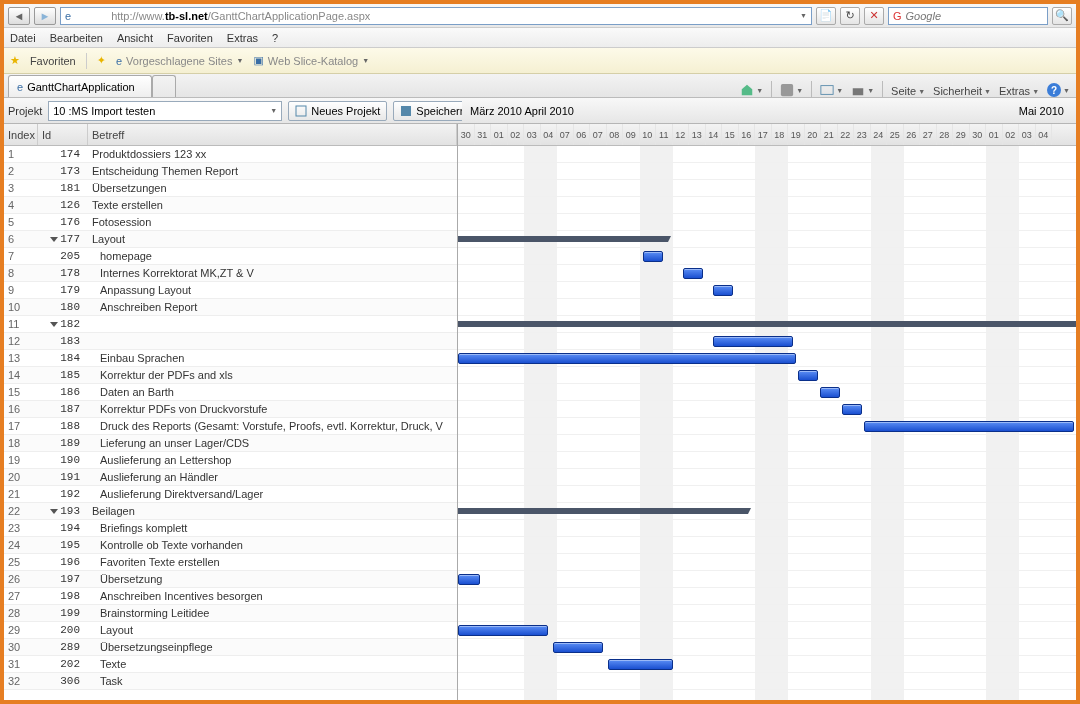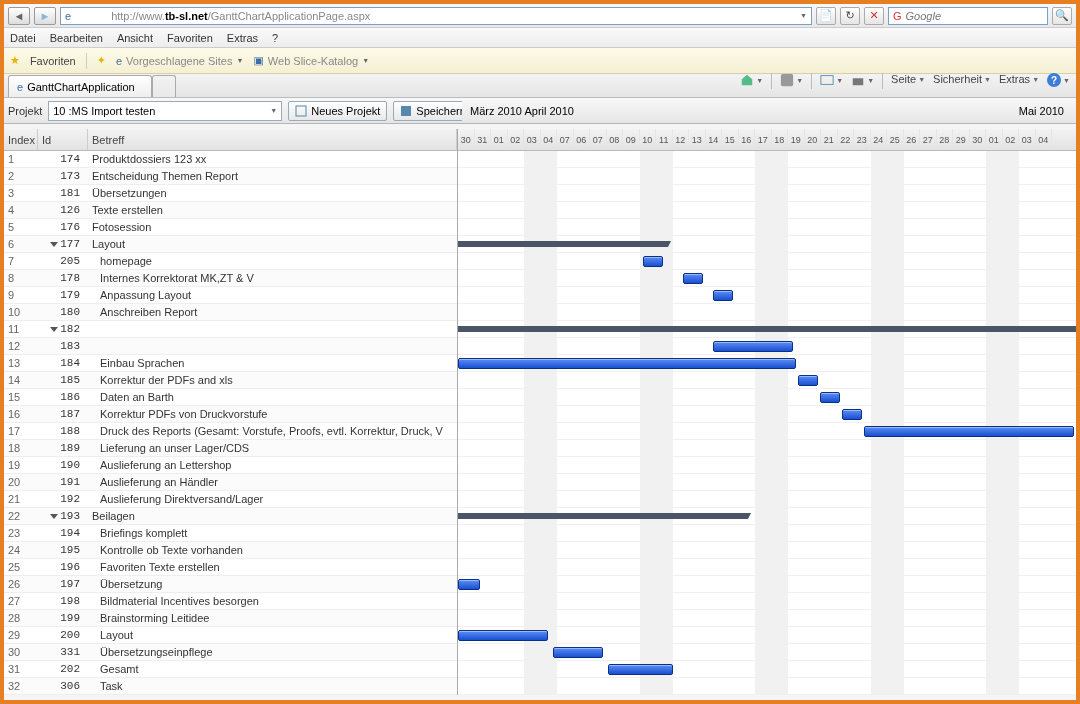--- a/index.html
+++ b/index.html
@@ -22,34 +22,34 @@
 .fav-bar .star { color:#e9b500; }
 .fav-bar .sep { width:1px; height:16px; background:#ccc; }
 .fav-bar .link { color:#888; display:flex;align-items:center;gap:4px; }
 .drop { font-size:7px; color:#666; }
 
 .tab-row { height:24px; background:linear-gradient(#f3f3f3,#e5e5e5); border-bottom:1px solid #bbb; display:flex; align-items:flex-end; }
 .tabs { display:flex; align-items:flex-end; padding-left:4px; }
 .tab { height:22px; min-width:144px; background:linear-gradient(#fff,#eee); border:1px solid #aaa; border-bottom:none; border-radius:3px 3px 0 0; display:flex;align-items:center; padding:0 8px; gap:4px; }
 .tab.blank { min-width:24px; background:linear-gradient(#f3f3f3,#e8e8e8); }
 .tab .ie-sm { color:#3a6ea5; }
-.tab-tools { margin-left:auto; display:flex; align-items:flex-start; gap:8px; padding-right:6px; height:24px; color:#444; }
+.tab-tools { margin-left:auto; display:flex; align-items:flex-end; gap:8px; padding-right:6px; height:24px; color:#444; }
 .tab-tools .tool { display:flex;align-items:center;gap:2px; }
 .tool svg { width:14px;height:14px; }
 .vsep { width:1px; height:16px; background:#bbb; }
 
 .toolbar { height:26px; background:linear-gradient(#f8f8f8,#e6e6e6); border-bottom:1px solid #b5b5b5; display:flex; align-items:center; padding:0 4px; gap:6px; }
 .lbl { color:#333; }
 .combo { width:234px; height:20px; background:#fff; border:1px solid #9ab; display:flex; align-items:center; justify-content:space-between; padding:0 4px; }
 .btn { height:20px; background:linear-gradient(#fff,#e8e8e8); border:1px solid #9ab; border-radius:2px; display:flex;align-items:center; padding:0 6px; gap:4px; }
 .btn svg { width:12px;height:12px; }
 
 .timeline-hdr { position:absolute; left:458px; right:4px; top:0; height:26px; background:linear-gradient(#f8f8f8,#e6e6e6); border-bottom:1px solid #b5b5b5; display:flex; align-items:center; justify-content:space-between; padding:0 8px; }
 
-.content { display:flex; height:calc(100% - 120px);align-items:center; }
+.content { display:flex; height:calc(100% - 120px); }
 .left-pane { width:454px; border-right:1px solid #aaa; background:#fff; overflow:hidden; }
 .right-pane { flex:1; background:#fff; overflow:hidden; position:relative; }
 
 .grid-hdr { height:22px; background:linear-gradient(#f3f3f3,#e2e2e2); border-bottom:1px solid #bbb; display:flex; }
 .gh { border-right:1px solid #ccc; display:flex;align-items:center; padding:0 4px; color:#444; }
 .gh.idx { width:34px; }
 .gh.id { width:50px; }
 .gh.bet { flex:1; }
 
 .row { height:17px; border-bottom:1px solid #eee; display:flex; align-items:center; }
@@ -334,41 +334,41 @@
           <div class="c bet" style="padding-left:12px">Favoriten Texte erstellen</div>
         </div>
         <div class="row">
           <div class="c idx">26</div>
           <div class="c id">197</div>
           <div class="c bet" style="padding-left:12px">Übersetzung</div>
         </div>
         <div class="row">
           <div class="c idx">27</div>
           <div class="c id">198</div>
-          <div class="c bet" style="padding-left:12px">Bildmaterial Incentives besorgen</div>
+          <div class="c bet" style="padding-left:12px">Anschreiben Incentives besorgen</div>
         </div>
         <div class="row">
           <div class="c idx">28</div>
           <div class="c id">199</div>
           <div class="c bet" style="padding-left:12px">Brainstorming Leitidee</div>
         </div>
         <div class="row">
           <div class="c idx">29</div>
           <div class="c id">200</div>
           <div class="c bet" style="padding-left:12px">Layout</div>
         </div>
         <div class="row">
           <div class="c idx">30</div>
-          <div class="c id">331</div>
+          <div class="c id">289</div>
           <div class="c bet" style="padding-left:12px">Übersetzungseinpflege</div>
         </div>
         <div class="row">
           <div class="c idx">31</div>
           <div class="c id">202</div>
-          <div class="c bet" style="padding-left:12px">Gesamt</div>
+          <div class="c bet" style="padding-left:12px">Texte</div>
         </div>
         <div class="row">
           <div class="c idx">32</div>
           <div class="c id">306</div>
           <div class="c bet" style="padding-left:12px">Task</div>
         </div>
       </div>
   </div>
   <div class="right-pane">
     <div id="wkends" style="position: absolute; inset: 22px 0px 0px; pointer-events: none;">

